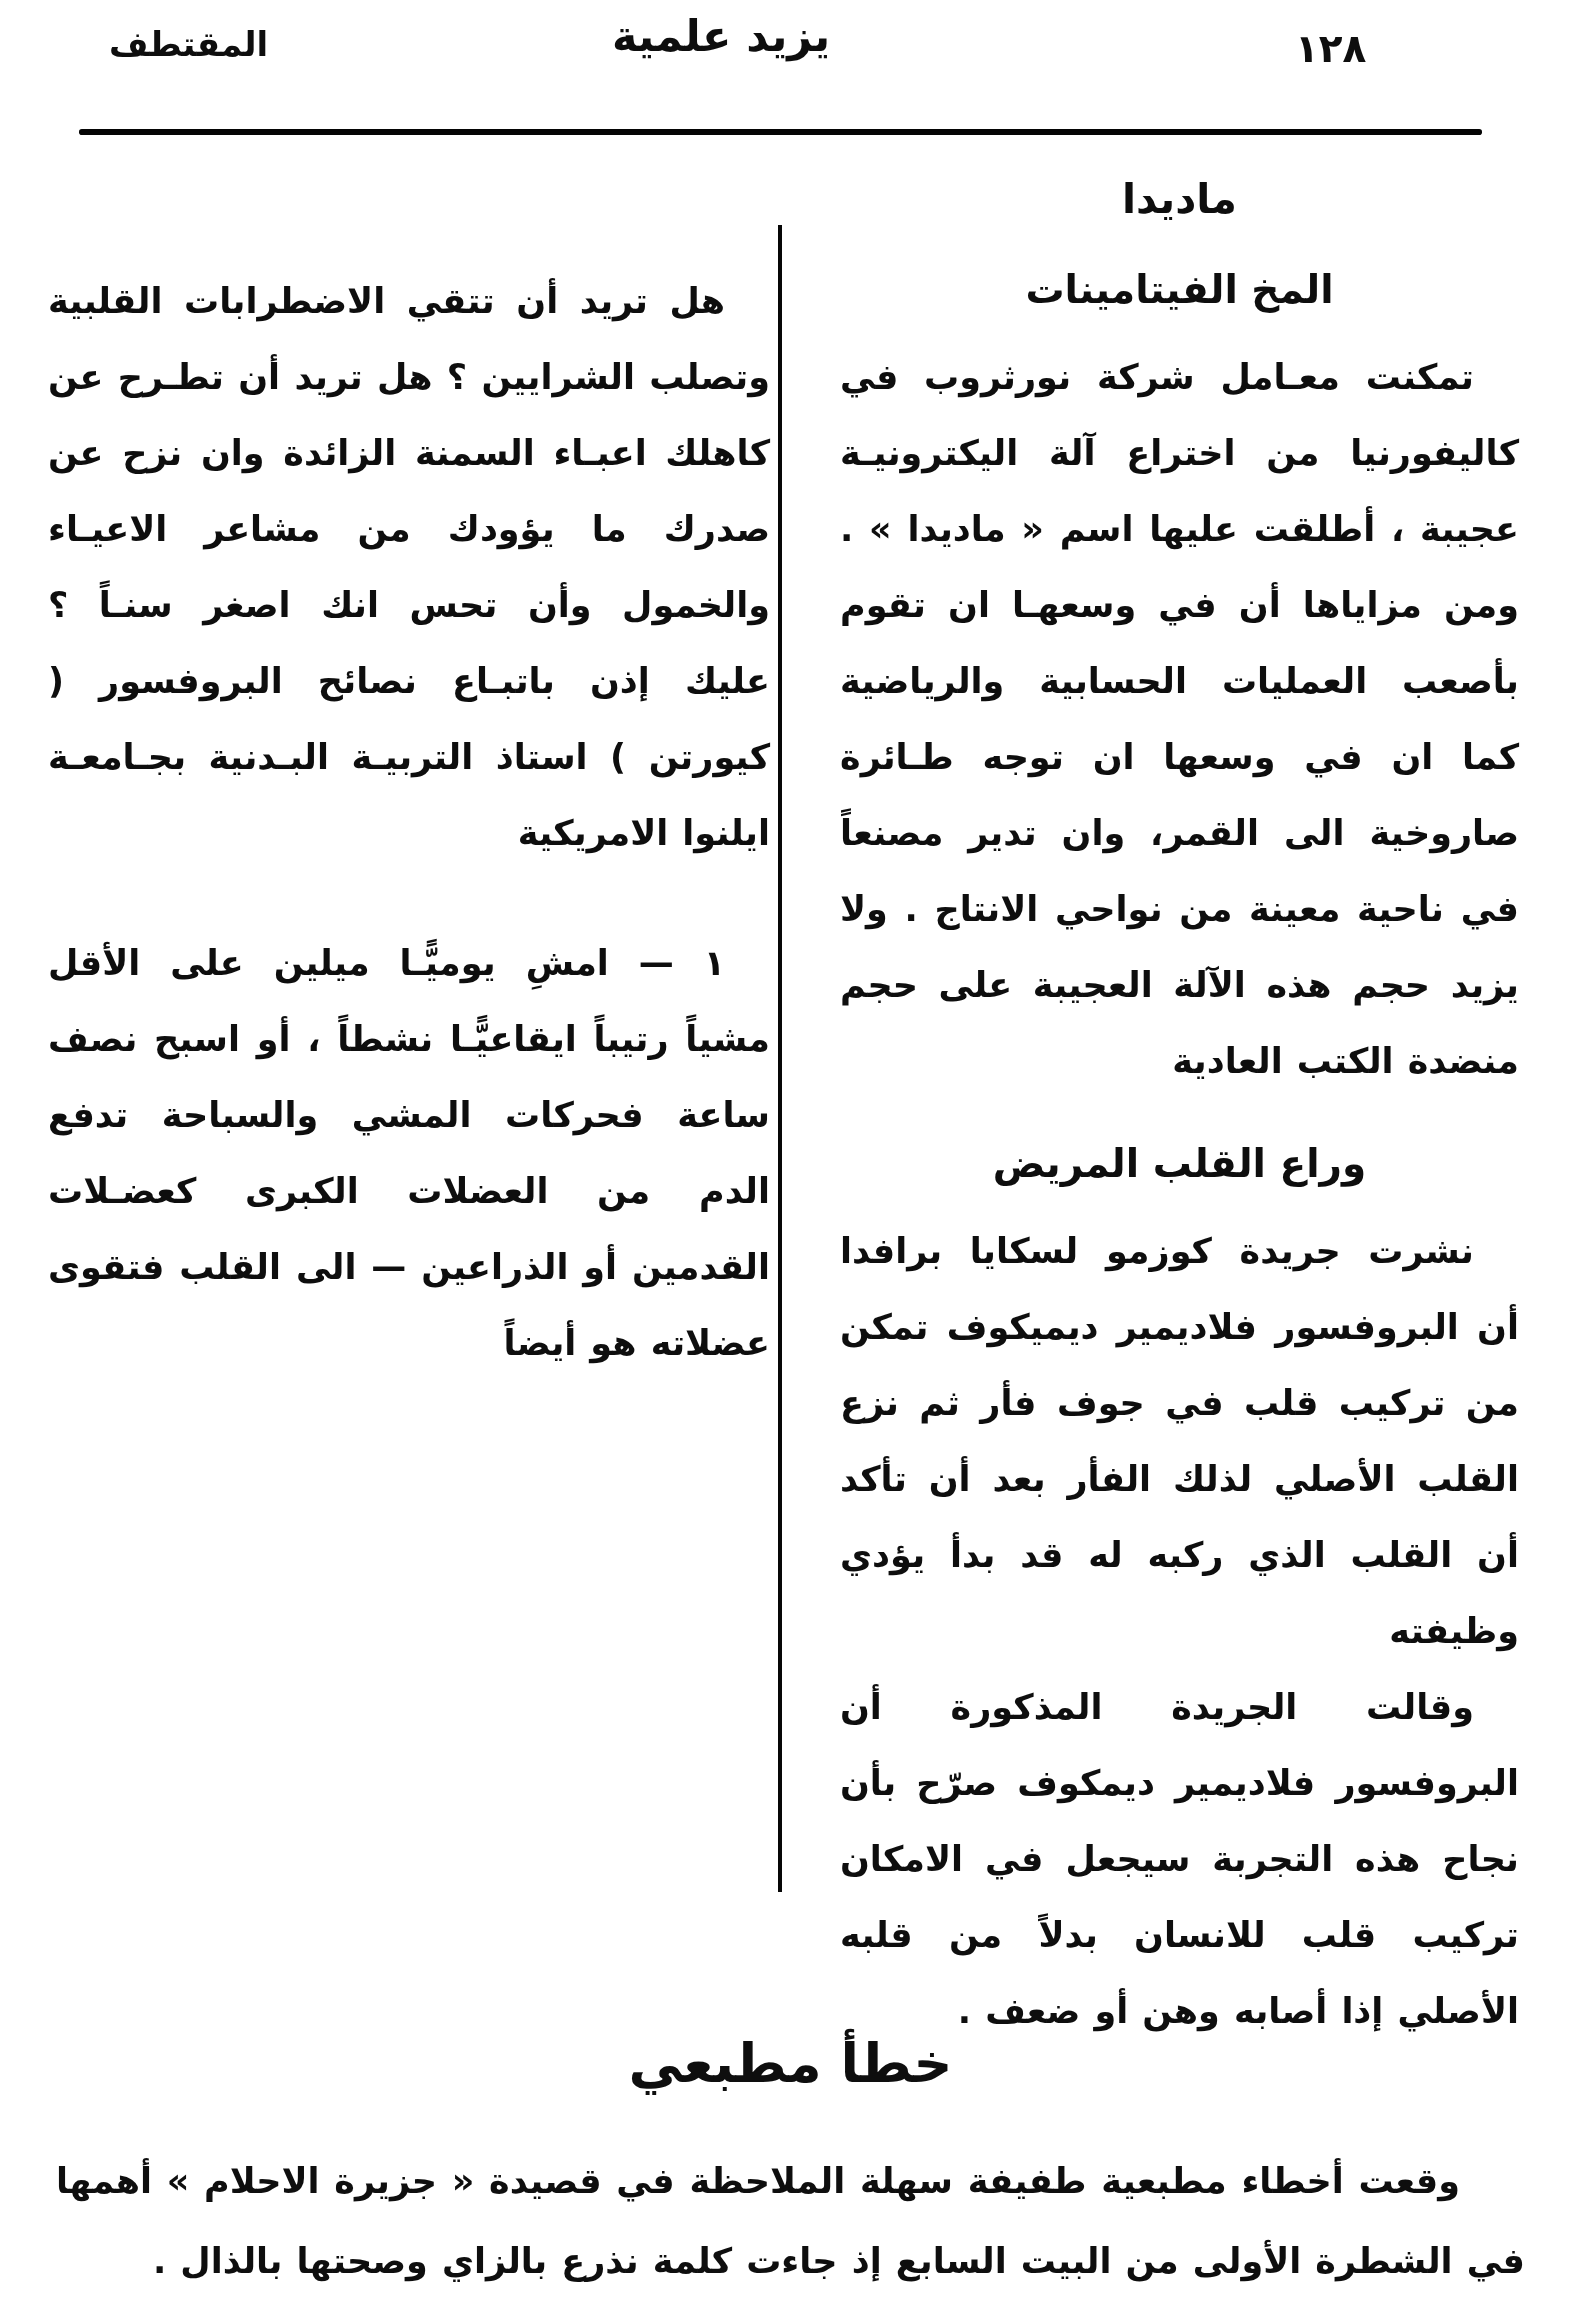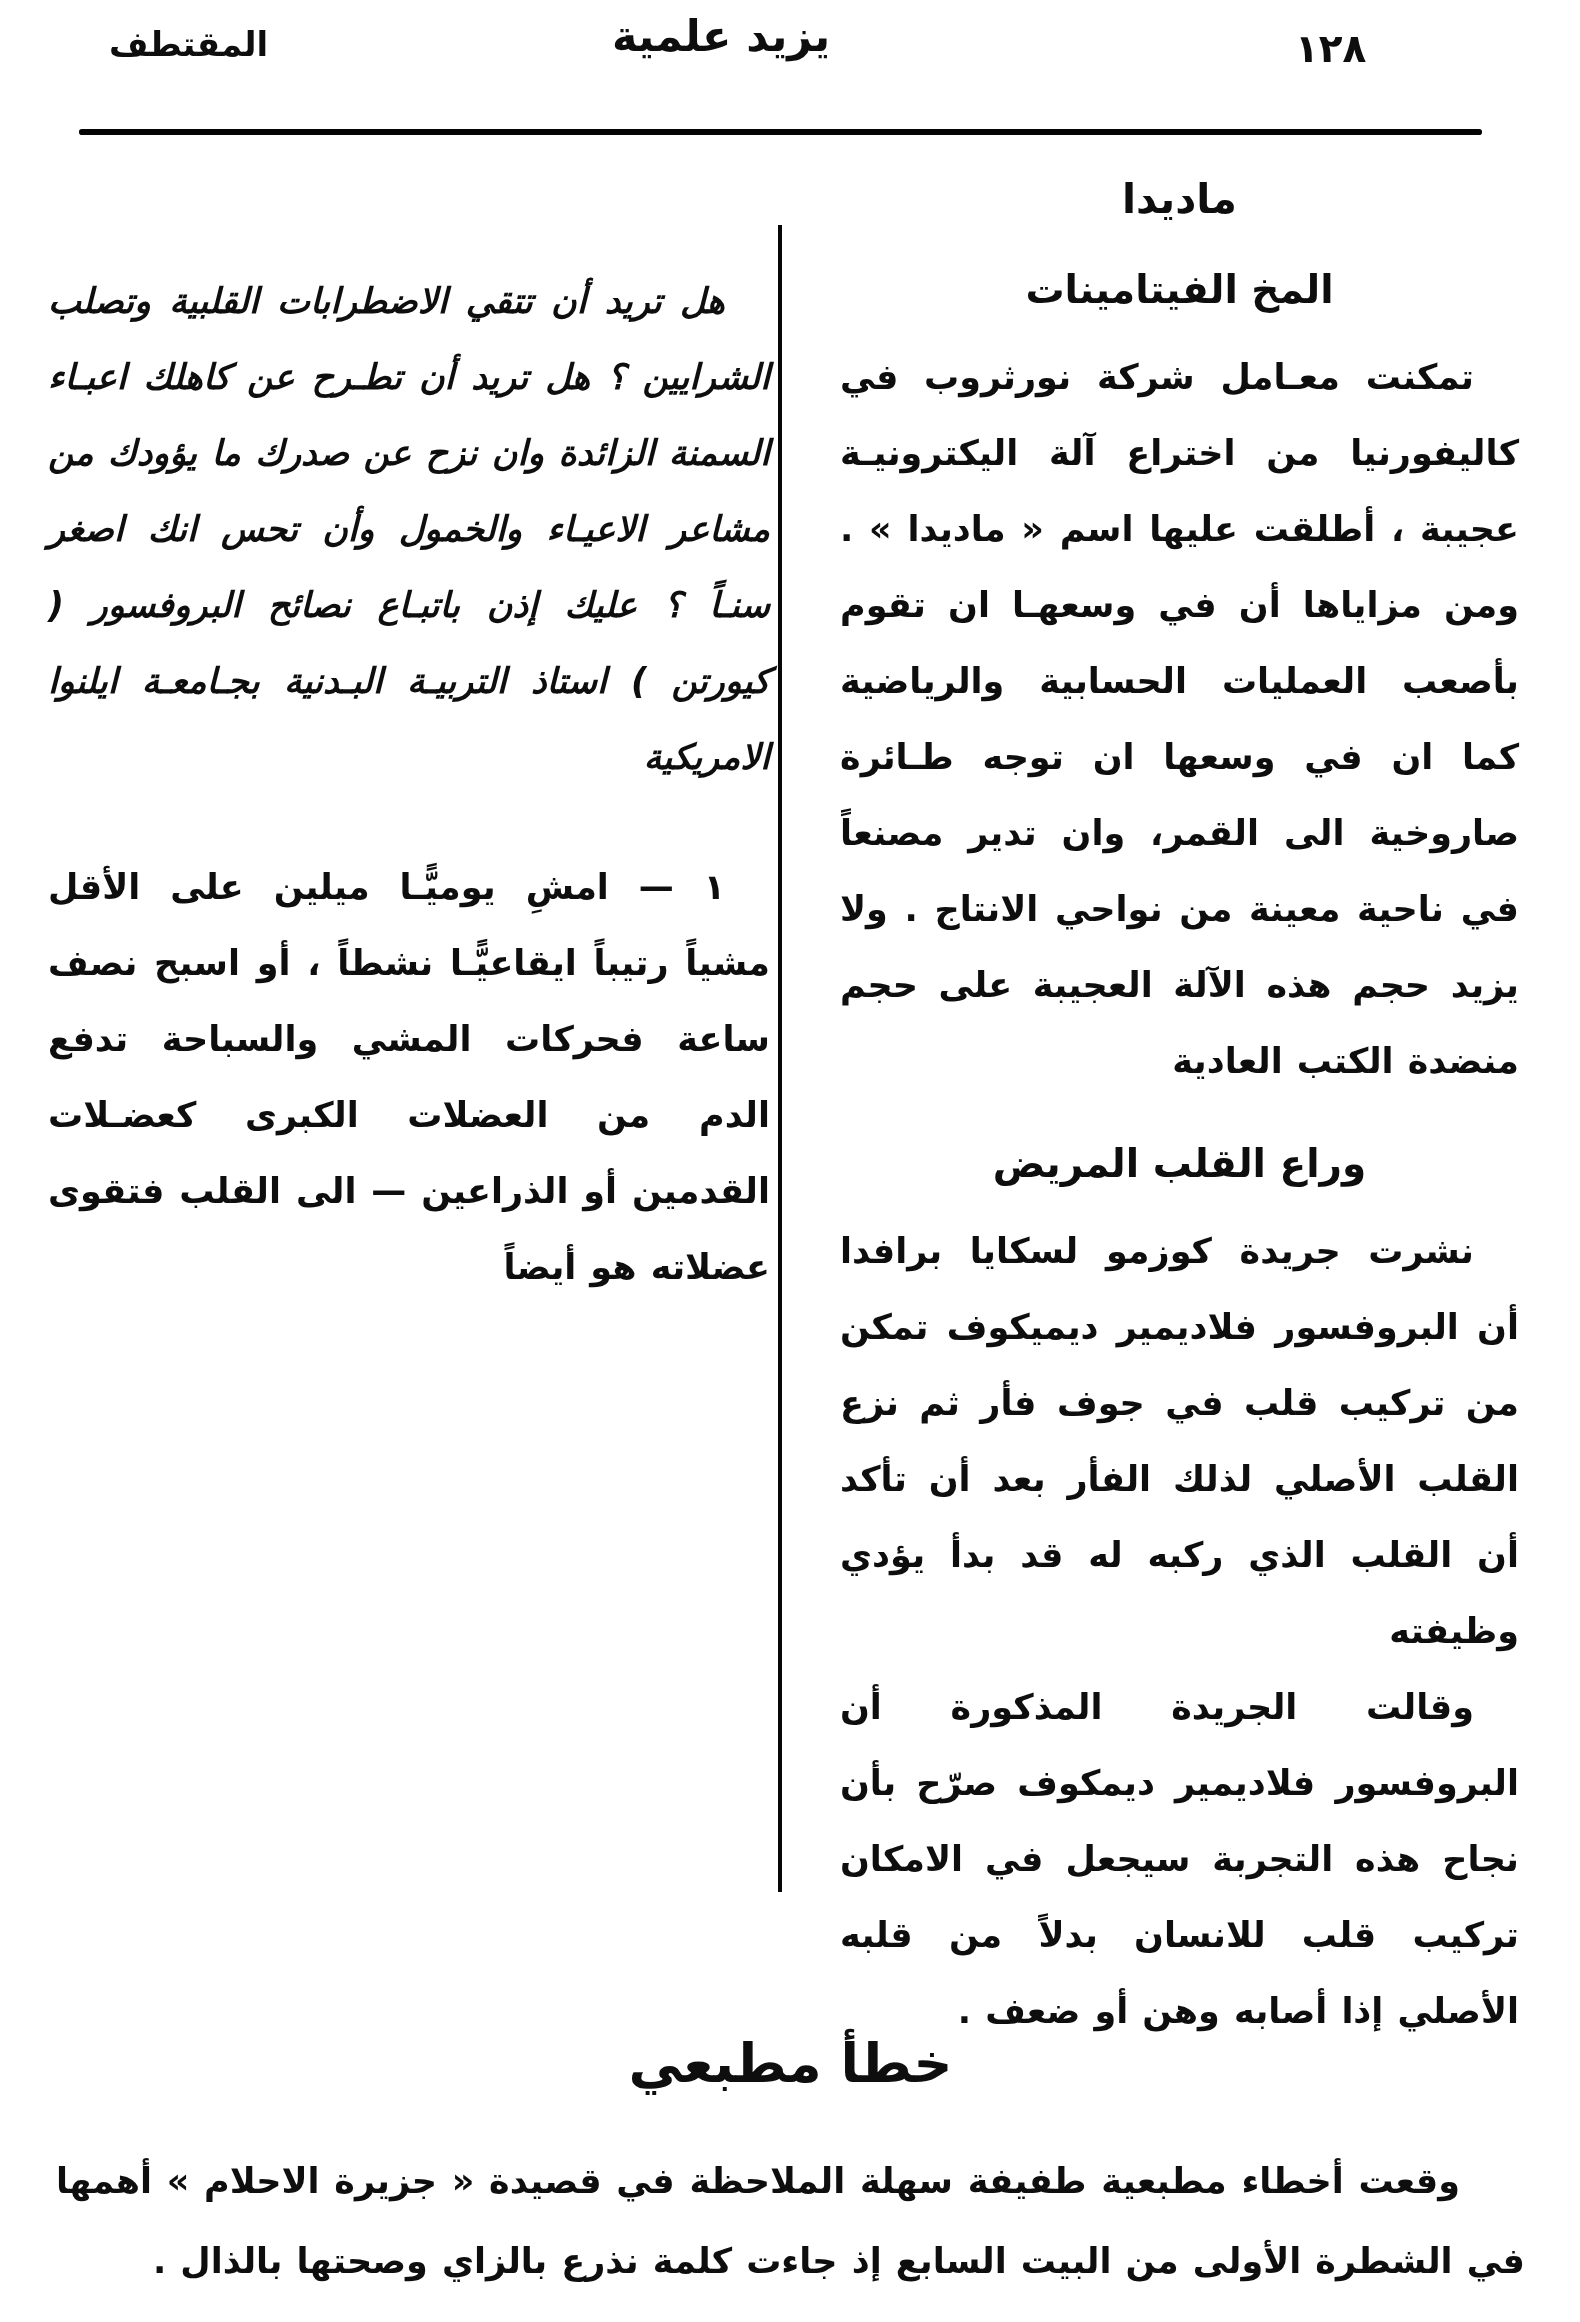--- a/index.html
+++ b/index.html
@@ -77,21 +77,21 @@
     word-spacing: 1.9px;
   }
   .body-par.no-gap { margin-top: 0; }
   .list-item {
     margin: 54px 0 0 0;
     font-size: 35px;
     line-height: 76px;
     text-indent: 45px;
     word-spacing: 1.9px;
   }
-  .col-left .intro { margin-top: 48px; font-style: italic; }
+  .col-left .intro { margin-top: 48px; }
 
   
   .footer-article {
     left: 56px; top: 2030px;
     width: 1469px;
     direction: rtl;
     text-align: justify;
   }
   .footer-title {
     margin: 0;

